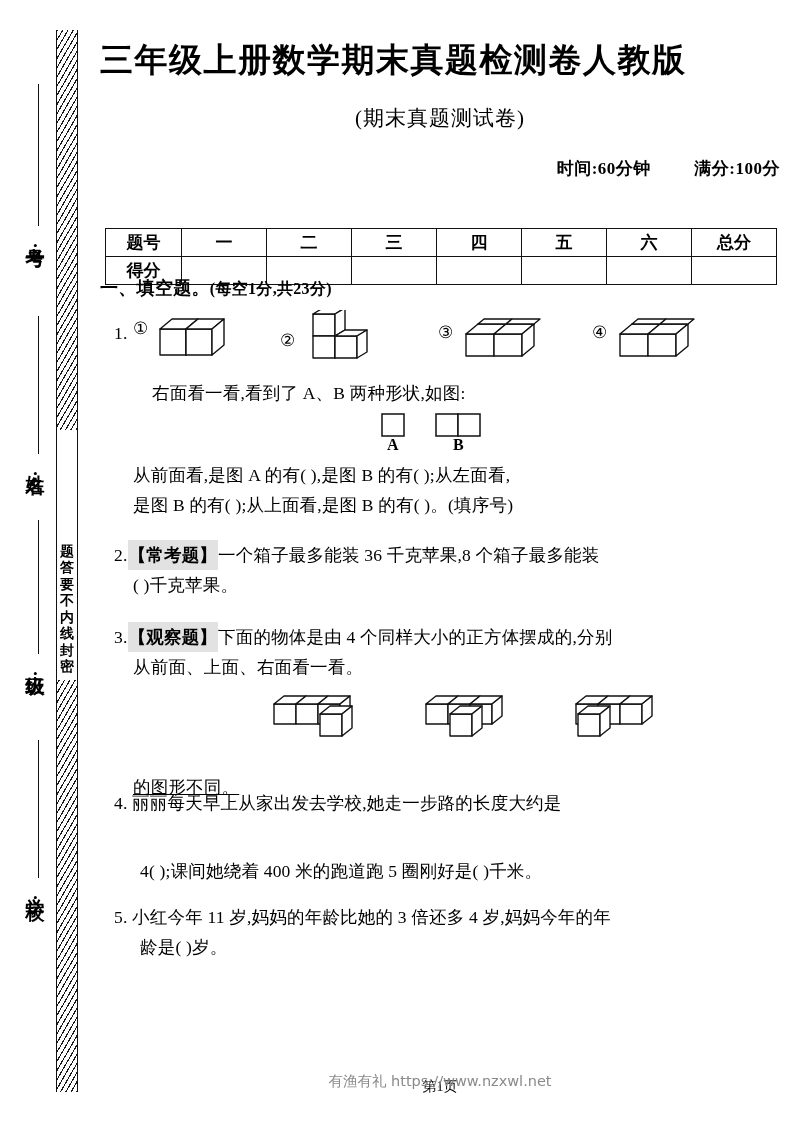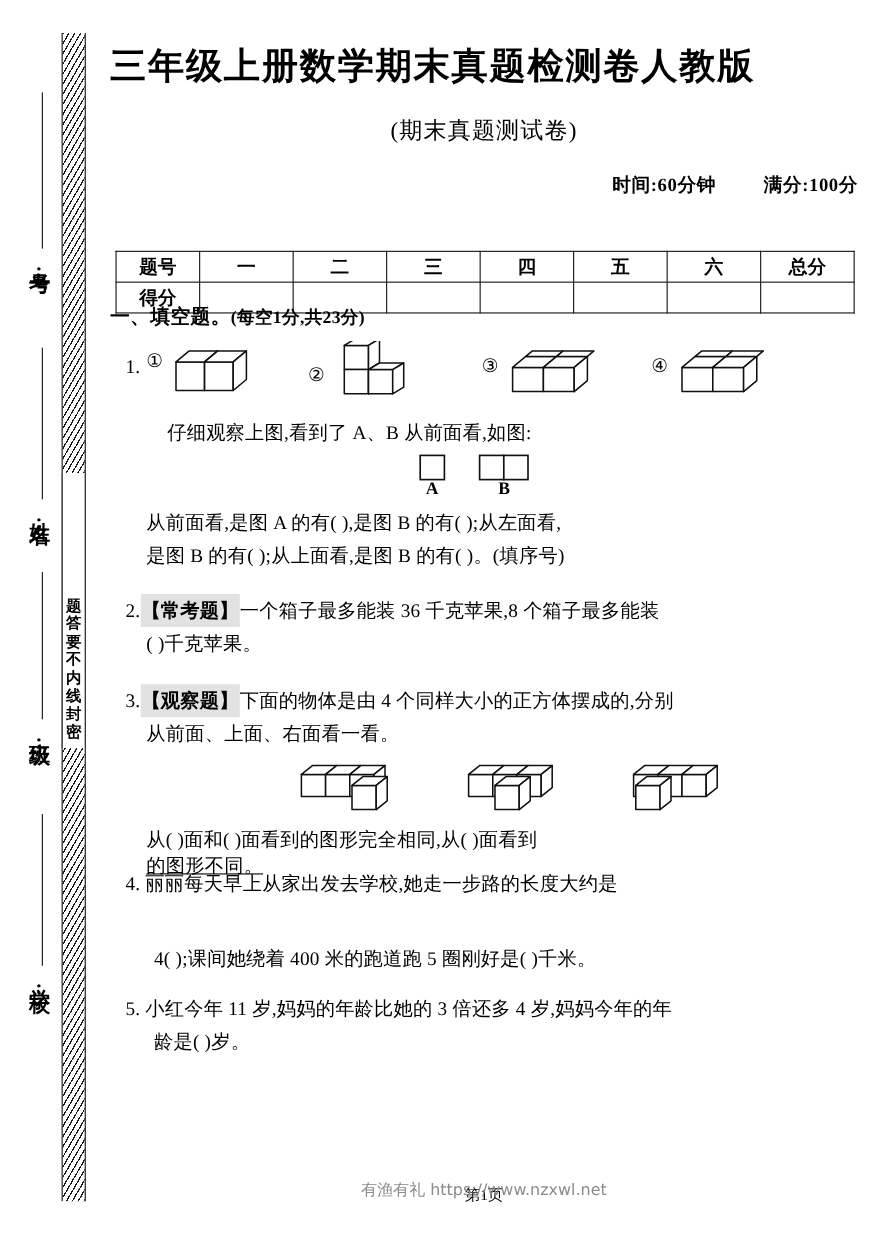--- a/index.html
+++ b/index.html
@@ -265,21 +265,21 @@
           <path d="M4 18 L16 8 L44 8 L32 18 Z"></path>
           <path d="M32 18 L60 18 L60 40 L32 40 Z"></path>
           <path d="M32 18 L44 8 L72 8 L60 18 Z"></path>
           <path d="M60 18 L72 8 L72 30 L60 40 Z"></path>
           <path d="M16 8 L22 3 L50 3 L44 8 Z"></path>
           <path d="M44 8 L50 3 L78 3 L72 8 Z"></path>
         </g>
       </svg>
     </div>
 
-    <div class="q" style="left:52px; top:378px;">仔细观察上图,看到了 A、B 从前面看,如图:</div>
+    <div class="q" style="left:52px; top:378px;">右面看一看,看到了 A、B 两种形状,如图:</div>
 
     <div class="fig" style="left:280px; top:412px;">
       <svg width="26" height="26" viewBox="0 0 26 26">
         <rect x="2" y="2" width="22" height="22" fill="#fff" stroke="#111" stroke-width="1.5"></rect>
       </svg>
     </div>
     <div class="lbl" style="left:287px; top:436px;">A</div>
 
     <div class="fig" style="left:334px; top:412px;">
       <svg width="50" height="26" viewBox="0 0 50 26">
@@ -346,21 +346,20 @@
           <path d="M50 12 L72 12 L72 32 L50 32 Z"></path>
           <path d="M50 12 L60 4 L82 4 L72 12 Z"></path>
           <path d="M72 12 L82 4 L82 24 L72 32 Z"></path>
           <path d="M8 22 L30 22 L30 44 L8 44 Z"></path>
           <path d="M8 22 L18 14 L40 14 L30 22 Z"></path>
           <path d="M30 22 L40 14 L40 36 L30 44 Z"></path>
         </g>
       </svg>
     </div>
 
-    <div class="q" style="left:33px; top:748px;">从(        )面和(        )面看到的图形完全相同,从(        )面看到</div>
     <div class="q" style="left:33px; top:772px;text-decoration:underline;">的图形不同。</div>
 
     <div class="q" style="left:14px; top:788px; width:670px;">
       <span class="num">4.</span>
       <span>丽丽每天早上从家出发去学校,她走一步路的长度大约是</span>
     </div>
     <div class="q" style="left:40px; top:856px;">4(        );课间她绕着 400 米的跑道跑 5 圈刚好是(        )千米。</div>
 
     <div class="q" style="left:14px; top:902px; width:670px;">
       <span class="num">5.</span>

